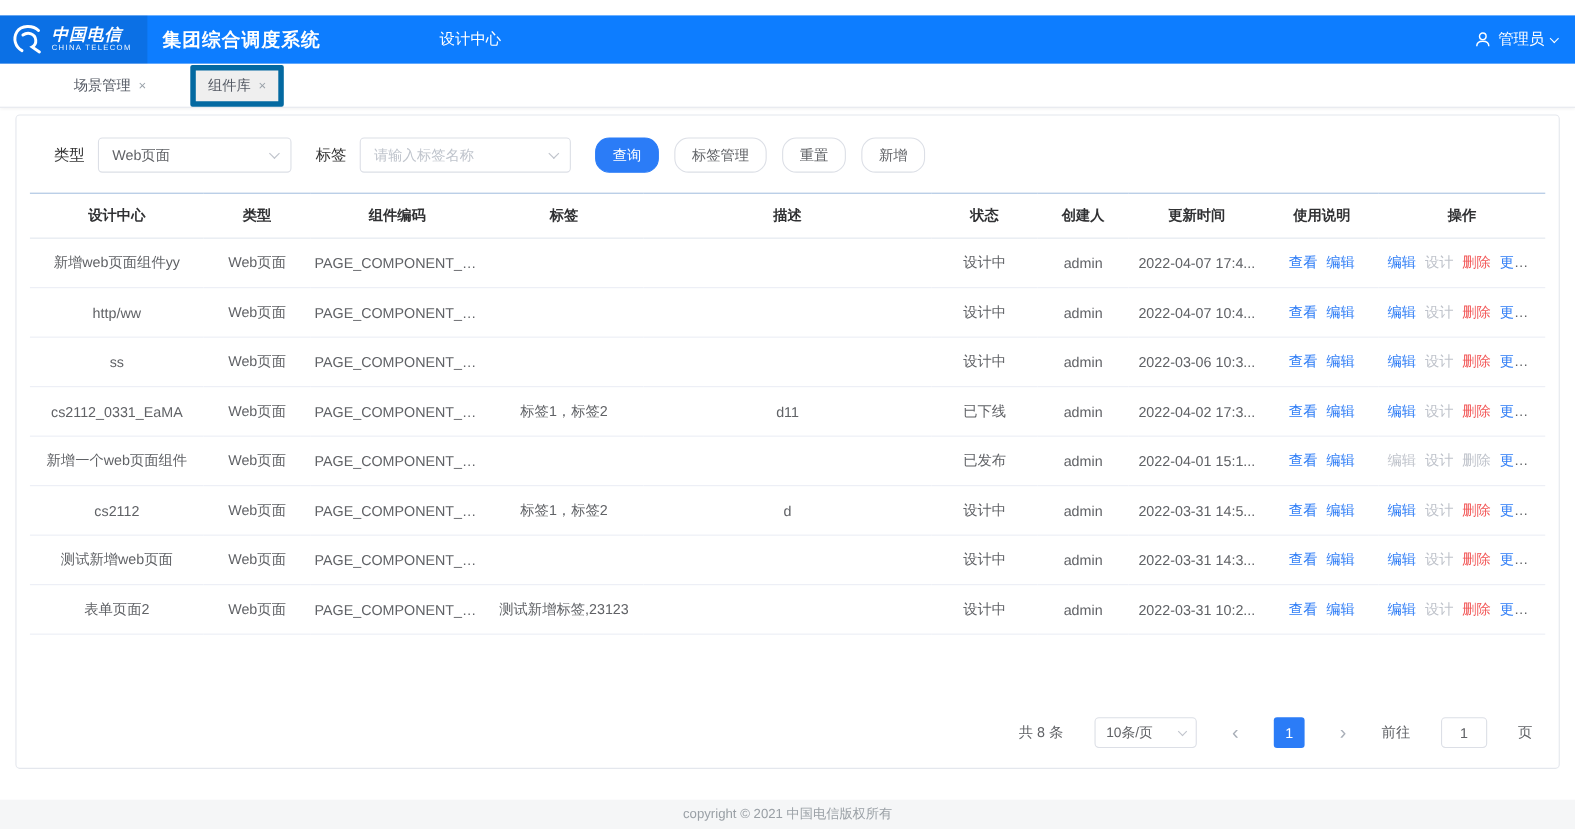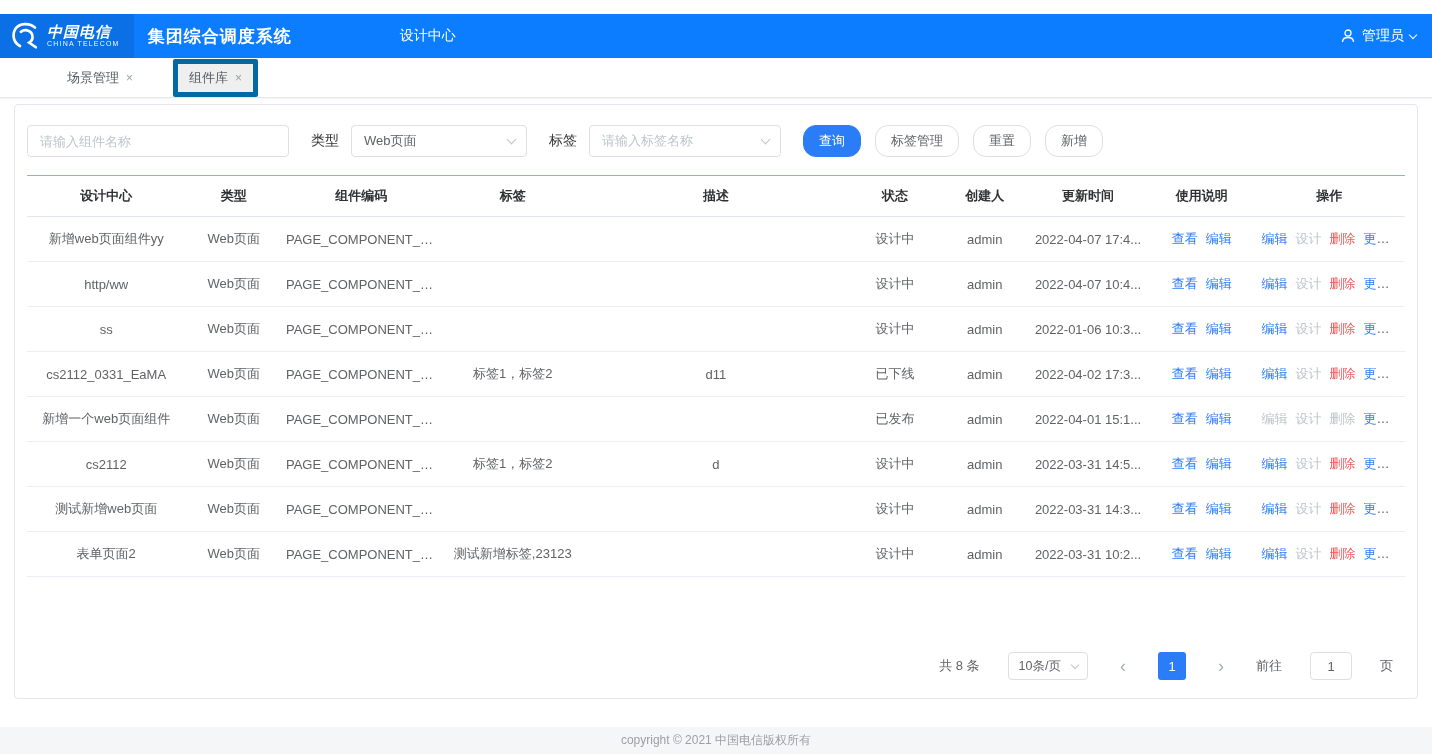--- a/index.html
+++ b/index.html
@@ -45,21 +45,21 @@
   .table-area { flex:1; min-height:0; overflow:hidden; }
   table { width:100%; border-collapse:collapse; table-layout:fixed; }
   th { border-top:1px solid #8fb0d8; border-bottom:1px solid #e2e7ee; padding:11px 4px; font-size:13px; font-weight:bold; color:#303133; text-align:center; white-space:nowrap; }
   td { border-bottom:1px solid #ebeef5; padding:13px 4px; font-size:13px; color:#606266; text-align:center; white-space:nowrap; overflow:hidden; text-overflow:ellipsis; }
   .lnk { color:#2d7cf6; margin:0 4px; cursor:pointer; text-decoration:none; white-space:nowrap; }
   .lnk.danger { color:#f25757; }
   .lnk.disabled { color:#bfc3cb !important; cursor:not-allowed; }
 
   
   .pagination { display:flex; align-items:center; justify-content:flex-end; gap:28px; padding:14px 12px 10px; font-size:13px; color:#606266; }
-  .pselect { position:relative; height:28px; border:1px solid #dcdfe6; border-radius:4px; display:flex; align-items:center; padding:0 26px 0 10px; font-size:12.5px; color:#606266; cursor:pointer; }
+  .pselect { position:relative; height:28px; border:1px solid #dcdfe6; border-radius:4px; display:flex; align-items:center; padding:0 39px 0 10px; font-size:12.5px; color:#606266; cursor:pointer; }
   .pselect .chev { position:absolute; right:9px; width:6px; height:6px; }
   .parrow { color:#a9afb8; font-size:18px; padding:0 4px; cursor:pointer; line-height:1; user-select:none; }
   .pnum { width:28px; height:28px; background:#2b7cf7; color:#fff; border-radius:3px; display:flex; align-items:center; justify-content:center; font-size:13px; cursor:pointer; }
   .pinput { width:42px; height:28px; border:1px solid #dcdfe6; border-radius:4px; text-align:center; font-size:13px; color:#606266; outline:none; font-family:inherit; }
 
   
   .footer { height:27px; flex:none; background:#f5f6f7; display:flex; align-items:center; justify-content:center; font-size:12px; color:#9aa0a6; }
 </style>
 </head>
 <body>
@@ -97,21 +97,20 @@
   <div class="tab active">
     <span>组件库</span>
     <span class="tab-close">×</span>
   </div>
 </div>
 
 <div class="content">
   <div class="card">
 
     <div class="filter-row">
-      <input class="inp" type="text" placeholder="请输入组件名称" style="">
       <span class="flabel">类型</span>
       <div class="sel type-sel">
         <span>Web页面</span>
         <span class="chev"></span>
       </div>
       <span class="flabel">标签</span>
       <div class="sel tag-sel">
         <span>请输入标签名称</span>
         <span class="chev"></span>
       </div>
@@ -185,21 +184,21 @@
   </tr>
 
   <tr>
     <td>ss</td>
     <td>Web页面</td>
     <td>PAGE_COMPONENT_FYC...</td>
     <td></td>
     <td></td>
     <td>设计中</td>
     <td>admin</td>
-    <td>2022-01-06 10:3...</td>
+    <td>2022-03-06 10:3...</td>
     <td>
       <a class="lnk">查看</a><a class="lnk">编辑</a>
     </td>
     <td>
       <a class="lnk">编辑</a><a class="lnk disabled">设计</a><a class="lnk danger">删除</a><a class="lnk"><span class="txt">更多</span><span class="chev blue"></span></a>
     </td>
   </tr>
 
   <tr>
     <td>cs2112_0331_EaMA</td>

